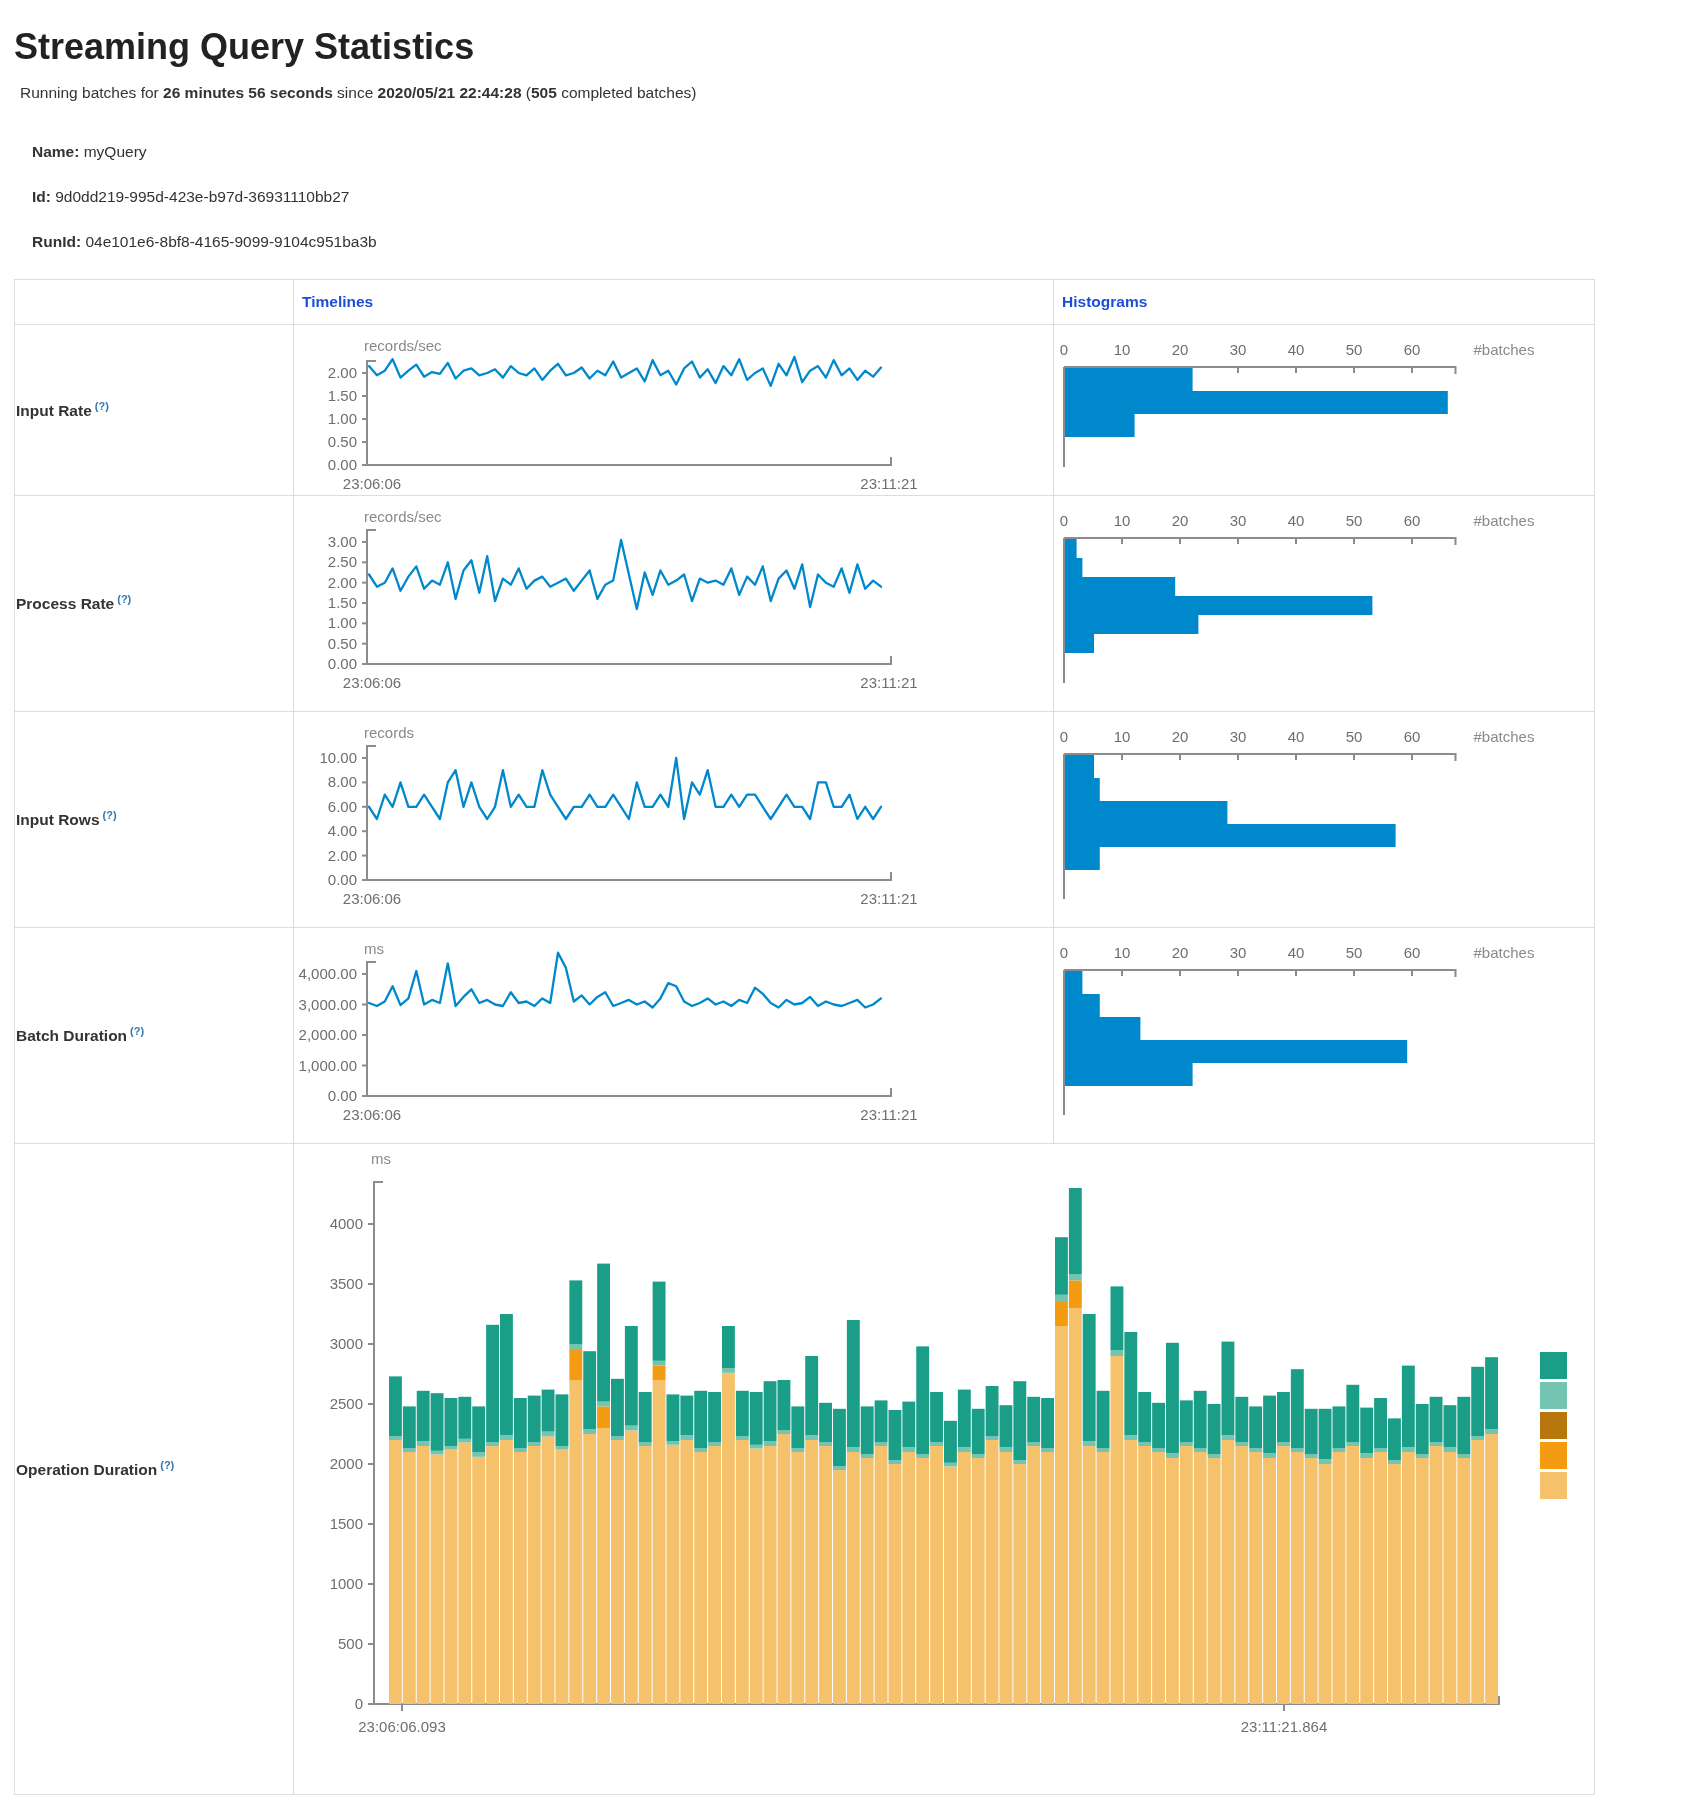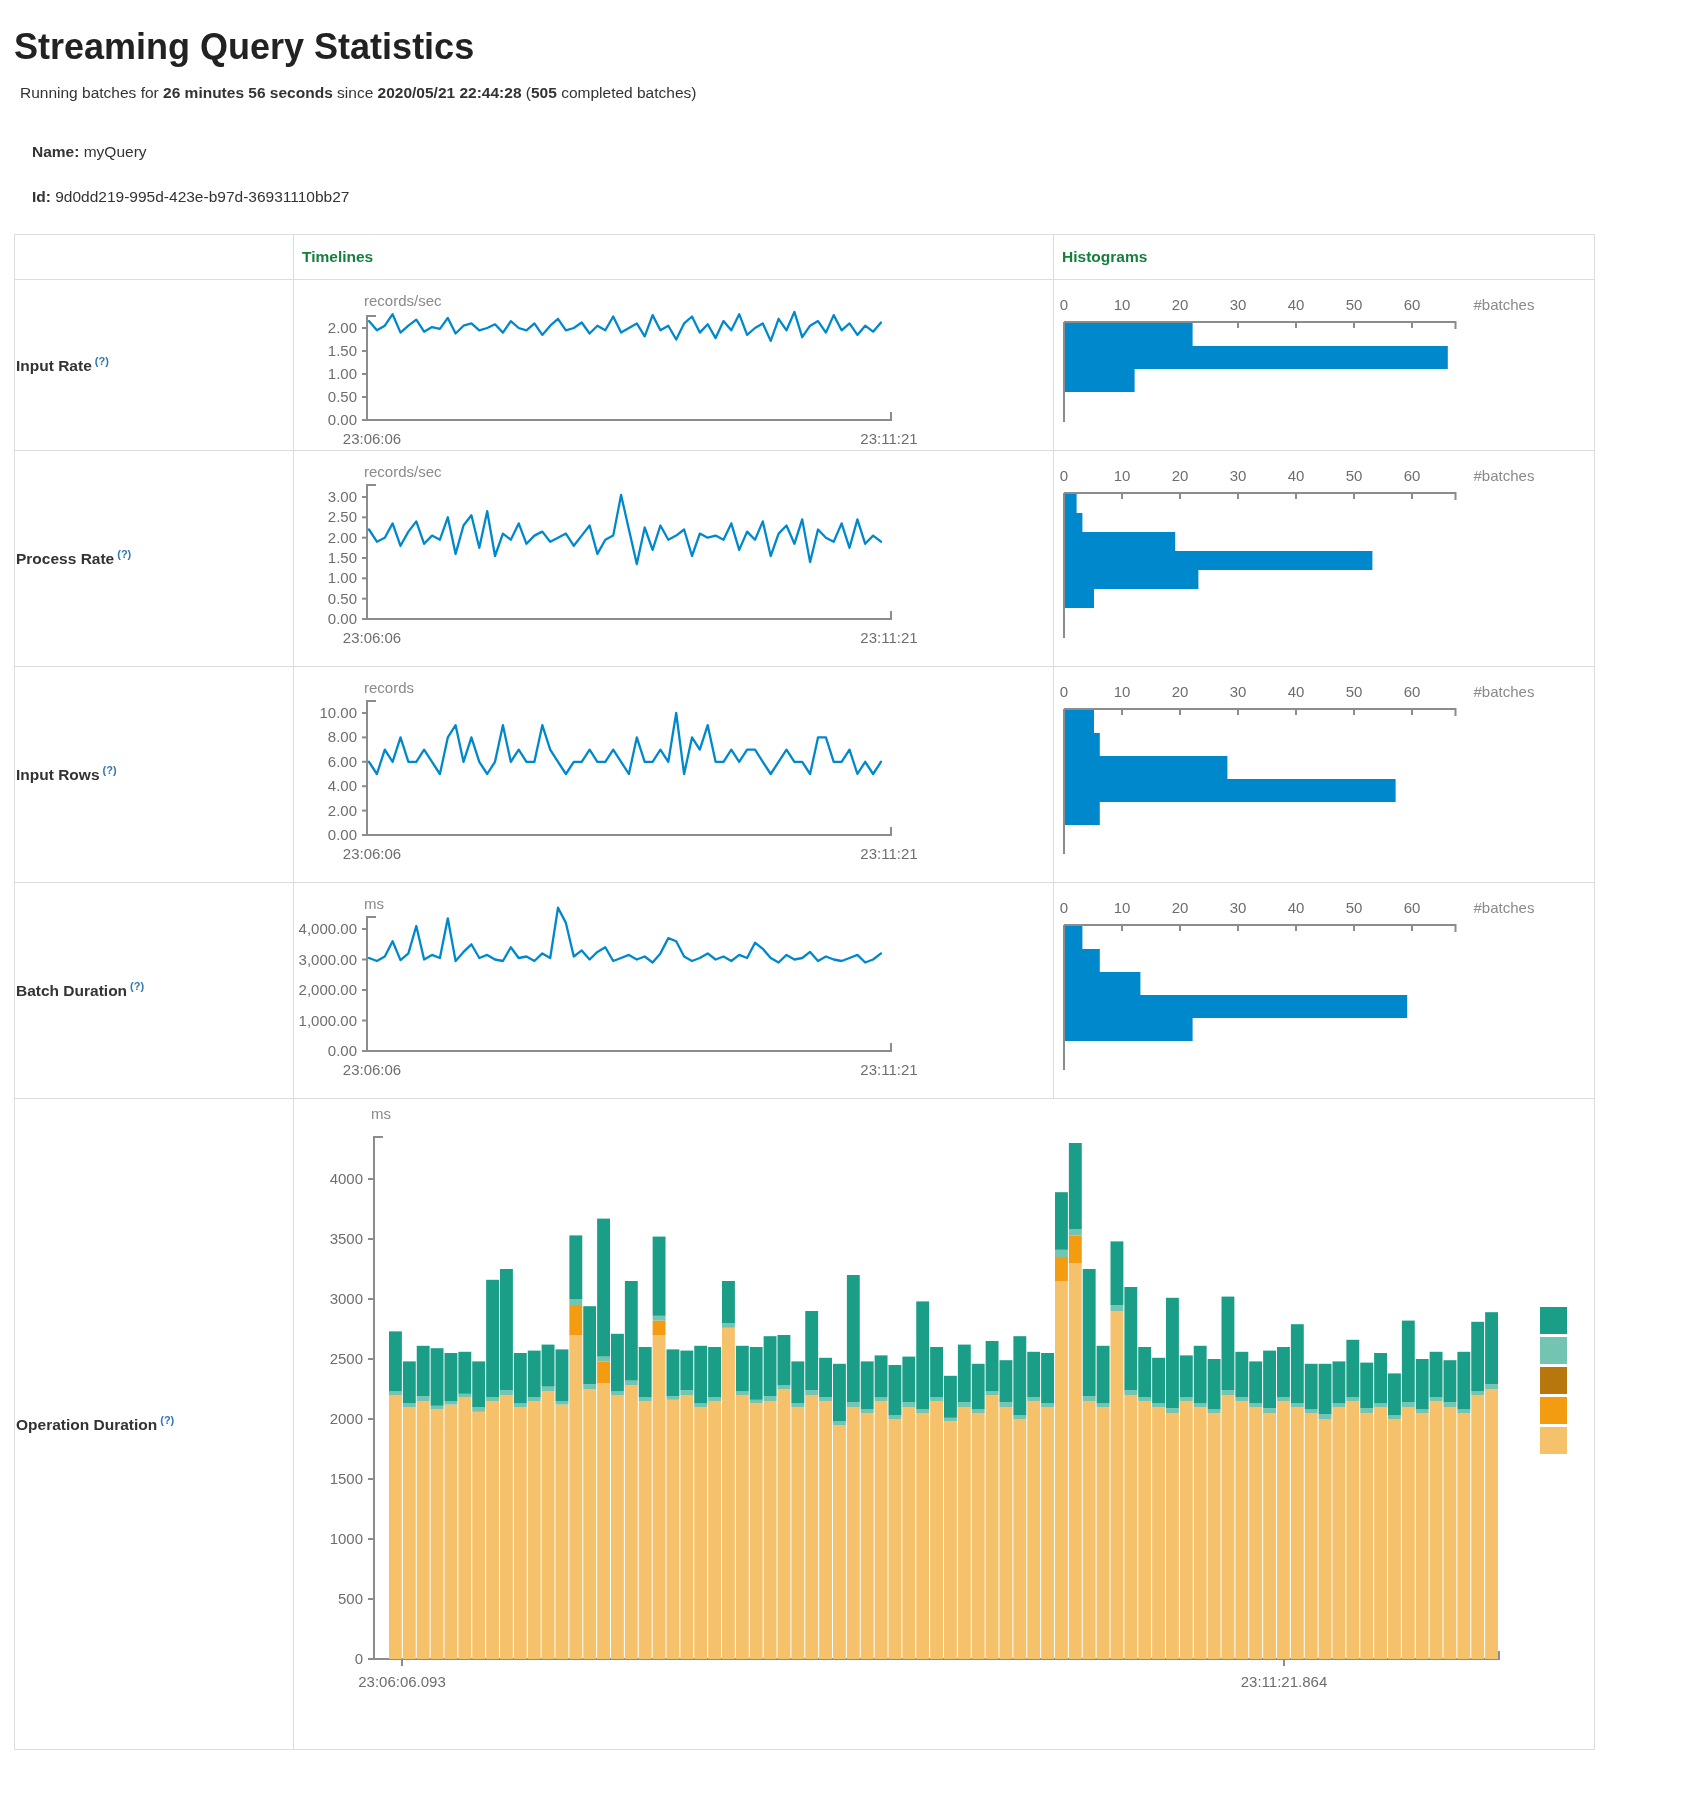--- a/index.html
+++ b/index.html
@@ -4,37 +4,38 @@
 <style>
   html,body{margin:0;padding:0;background:#fff;}
   body{padding:14px 0 30px 14px;font-family:"Liberation Sans","DejaVu Sans",sans-serif;color:#333;font-size:15.5px;}
   h2{font-size:36px;margin:12px 0 16px;color:#222;font-weight:bold;}
   .status{margin:0 6px 36px;}
   .meta p{margin:18px;line-height:27px;}
   .meta span{white-space:pre;}
   b{font-weight:bold;}
   table{border-collapse:collapse;margin-top:24px;}
   th,td{border:1px solid #ddd;}
-  th{font-size:15.5px;padding:13px 8px;text-align:left;color:#15803d;}
+  th{font-size:15.5px;padding:13px 8px;text-align:left;color:#1d4ed8;}
   td.lbl{width:276px;font-weight:bold;vertical-align:middle;font-size:15.5px;}
   td.chart{padding:0;vertical-align:top;}
   sup.q{color:#3276b1;font-size:11px;font-weight:bold;margin-left:3px;}
   svg{display:block;}
   svg text{font-family:"Liberation Sans","DejaVu Sans",sans-serif;}
 </style>
 </head>
 <body>
 
 <h2>Streaming Query Statistics</h2>
 
 <p class="status"><span>Running batches for </span><b>26 minutes 56 seconds</b><span> since </span><b>2020/05/21 22:44:28</b><span> (</span><b>505</b><span> completed batches)</span></p>
 
 <div class="meta">
   <p><b>Name:</b><span> myQuery</span></p>
   <p><b>Id:</b><span> 9d0dd219-995d-423e-b97d-36931110bb27</span></p>
+  <p><b>RunId:</b><span> 04e101e6-8bf8-4165-9099-9104c951ba3b</span></p>
 </div>
 
 <table>
   <thead>
     <tr>
       <th class="lbl"></th>
       <th>Timelines</th>
       <th>Histograms</th>
     </tr>
   </thead>

